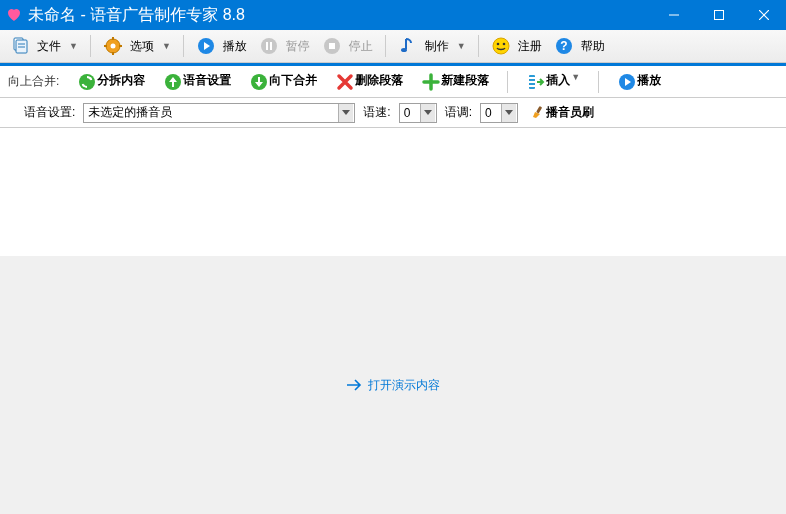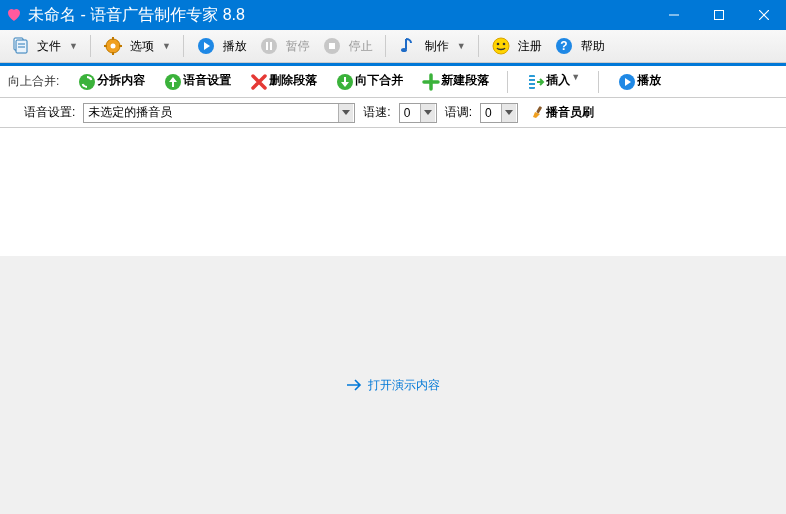--- a/index.html
+++ b/index.html
@@ -155,30 +155,30 @@
   </div>
   <div class="tb-btn">
     <svg class="ico" viewBox="0 0 20 20">
         <circle cx="10" cy="10" r="8" fill="#3bb23b"></circle>
         <path d="M10 5l4 5h-3v5h-2v-5H6z" fill="#fff"></path>
       </svg>
     <span>语音设置</span>
   </div>
   <div class="tb-btn">
     <svg class="ico" viewBox="0 0 20 20">
-        <path d="M4 4l12 12M16 4L4 16" stroke="#e53935" stroke-width="3.5" stroke-linecap="round"></path>
-      </svg>
-    <span>删除段落</span>
-  </div>
-  <div class="tb-btn">
-    <svg class="ico" viewBox="0 0 20 20">
         <circle cx="10" cy="10" r="8" fill="#3bb23b"></circle>
         <path d="M10 15l-4-5h3V5h2v5h3z" fill="#fff"></path>
       </svg>
     <span>向下合并</span>
+  </div>
+  <div class="tb-btn">
+    <svg class="ico" viewBox="0 0 20 20">
+        <path d="M4 4l12 12M16 4L4 16" stroke="#e53935" stroke-width="3.5" stroke-linecap="round"></path>
+      </svg>
+    <span>删除段落</span>
   </div>
   <div class="tb-btn">
     <svg class="ico" viewBox="0 0 20 20">
         <path d="M10 3v14M3 10h14" stroke="#3bb23b" stroke-width="3.5" stroke-linecap="round"></path>
       </svg>
     <span>新建段落</span>
   </div>
   <div class="sep"></div>
   <div class="tb-btn">
     <svg class="ico" viewBox="0 0 20 20">

